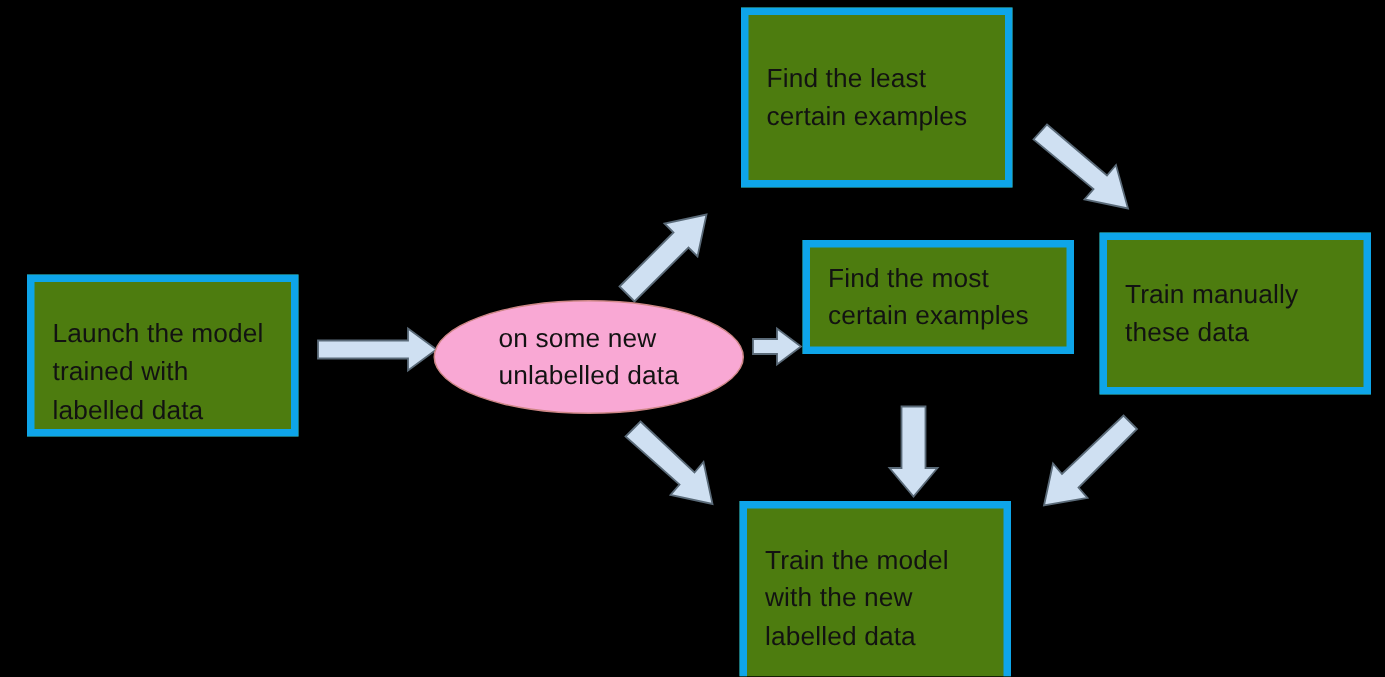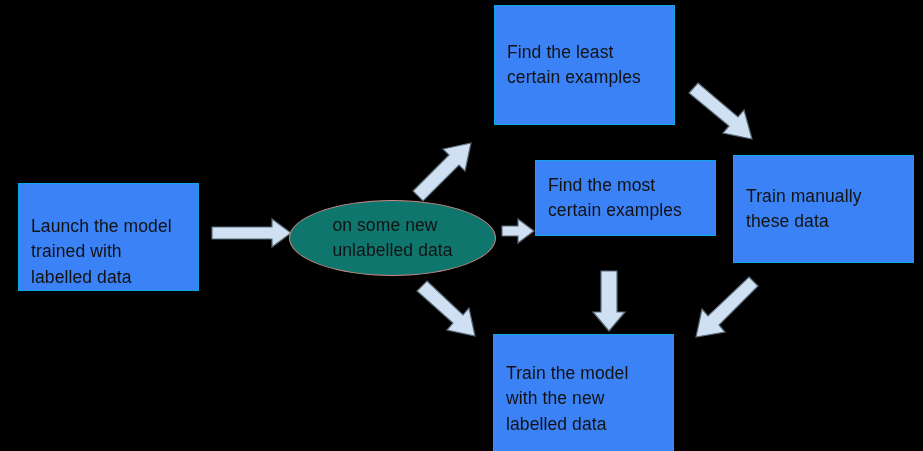--- a/index.html
+++ b/index.html
@@ -13,38 +13,38 @@
   #canvas {
     position: relative;
     width: 923px;
     height: 451px;
     background: #000000;
     overflow: hidden;
   }
   .node {
     position: absolute;
     box-sizing: border-box;
-    background: #3b82f6;
-    border: 1px solid #0ea5e9;
+    background: #4d7c0f;
+    border: 5px solid #0ea5e9;
     display: flex;
     align-items: center;
     color: #121212;
     font-size: 17.5px;
     line-height: 1.45;
     letter-spacing: 0.1px;
   }
   .node .txt {
     padding-left: 12px;
     padding-right: 8px;
     white-space: pre-line;
   }
   .ellipse {
     position: absolute;
     box-sizing: border-box;
-    background: #0f766e;
+    background: #f9a8d4;
     border: 1px solid #cf8787;
     border-radius: 50%;
     display: flex;
     align-items: center;
     justify-content: center;
     color: #121212;
     font-size: 17.5px;
     line-height: 1.45;
     letter-spacing: 0.1px;
   }

